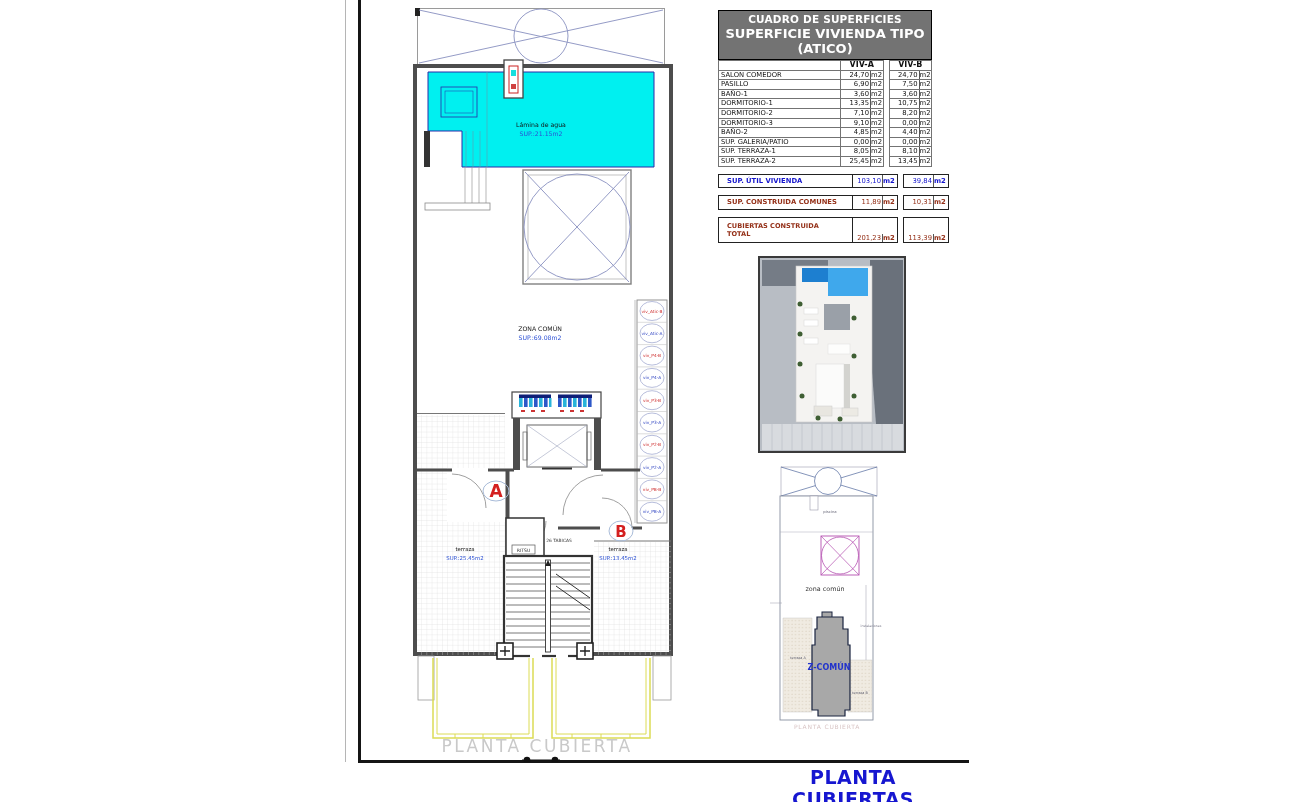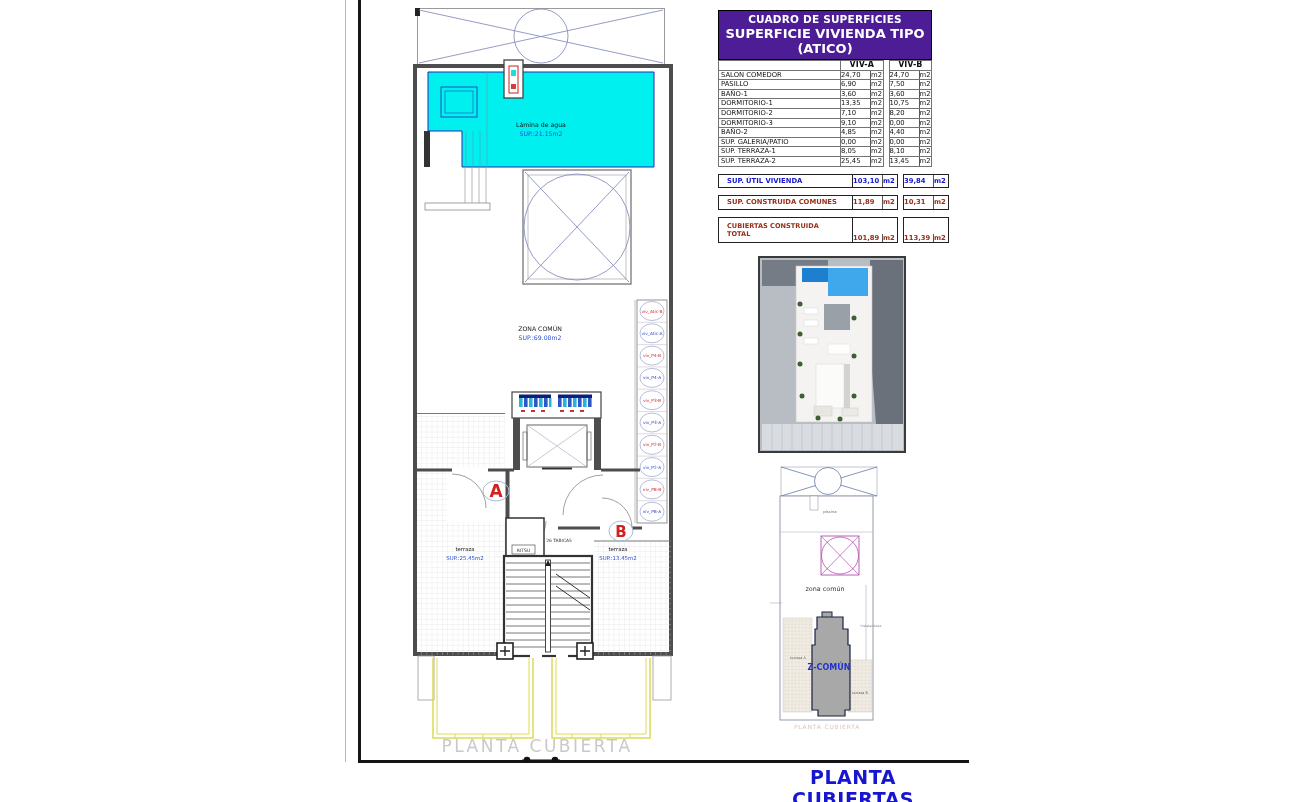--- a/index.html
+++ b/index.html
@@ -10,38 +10,38 @@
   .vline-gray{position:absolute;left:345px;top:0;width:1px;height:762px;background:#b5b5b5;}
   .vline-black{position:absolute;left:358px;top:0;width:3px;height:763px;background:#151515;}
   .hline-black{position:absolute;left:358px;top:760px;width:611px;height:3px;background:#151515;}
 
   
   .sheet-title{position:absolute;left:763px;top:766px;width:180px;text-align:center;
     color:#1616d0;font-weight:bold;font-size:19px;letter-spacing:0.5px;}
 
   
   .stable{position:absolute;left:718px;top:10px;width:214px;font-size:6.8px;color:#111;}
-  .st-head{background:#4c1d95;color:#fff;text-align:center;border:1px solid #000;padding:2px 0 3px 0;}
+  .st-head{background:#737373;color:#fff;text-align:center;border:1px solid #000;padding:2px 0 3px 0;}
   .st-title{font-size:10.5px;font-weight:bold;letter-spacing:0.2px;}
   .st-sub{font-size:13px;font-weight:bold;margin-top:1px;}
   table.st{border-collapse:collapse;width:100%;table-layout:fixed;}
   table.st td{border:1px solid #737373;padding:0 2px;height:8.6px;line-height:8.6px;overflow:hidden;white-space:nowrap;}
   td.gapcol{border:none !important;width:5px;padding:0 !important;}
   td.lbl{width:117px;}
   td.val{width:44px;padding:0 !important;}
   td.colh{text-align:center;font-weight:bold;font-size:8px;}
-  .num{display:inline-block;width:28px;text-align:left;}
+  .num{display:inline-block;width:28px;text-align:right;}
   .unit{display:inline-block;width:11px;text-align:center;border-left:1px solid #555;margin-left:1px;}
   table.sum{border-collapse:collapse;width:100%;table-layout:fixed;margin-top:7px;}
   table.sum td{border:1.4px solid #222;padding:0 8px;vertical-align:middle;white-space:nowrap;}
   table.sum td.gapcol{border:none !important;}
   .blue,.blue td{color:#1414cc;font-weight:bold;}
   .brown,.brown td{color:#943018;font-weight:bold;}
   .l2{font-size:6.6px;line-height:8px;}
-  .sum .val .num{font-weight:bold;}
+  .sum .val .num{font-weight:normal;}
   .h13 td{height:12px;line-height:12px;}
   .h26 td{height:24px;}
   .h14 td{height:13px;line-height:13px;}
   .valbot{vertical-align:bottom !important;}
 
   svg text{font-family:"DejaVu Sans", sans-serif;}
   .plan-svg{position:absolute;left:400px;top:0;}
   .key-svg{position:absolute;left:770px;top:463px;}
   .r3d{position:absolute;left:758px;top:256px;}
 </style>
@@ -370,21 +370,21 @@
     </tbody>
       </table>
 
     <table class="sum h26 brown">
       <tbody>
           <tr>
             <td class="lbl">
               <div class="l2">CUBIERTAS CONSTRUIDA</div>
               <div class="l2">TOTAL</div>
             </td>
-          <td class="val valbot"><span class="num">101,89</span><span class="unit">m2</span></td>
+          <td class="val valbot"><span class="num">201,23</span><span class="unit">m2</span></td>
           <td class="gapcol"></td>
           <td class="val valbot"><span class="num">113,39</span><span class="unit">m2</span></td>
           </tr>
     </tbody>
       </table>
   </div>
 
   <svg class="r3d" width="148" height="197" viewBox="0 0 148 197">
     <rect x="1" y="1" width="146" height="195" fill="#b8bdc4" stroke="#3a3a3a" stroke-width="2"></rect>
     <polygon points="4,4 70,4 70,30 4,30" fill="#757c86"></polygon>

